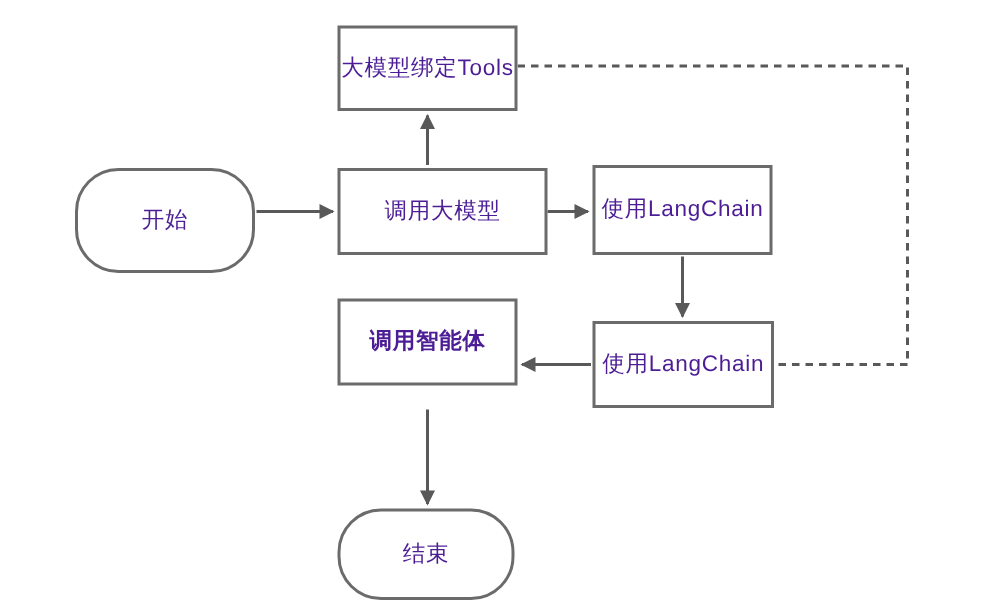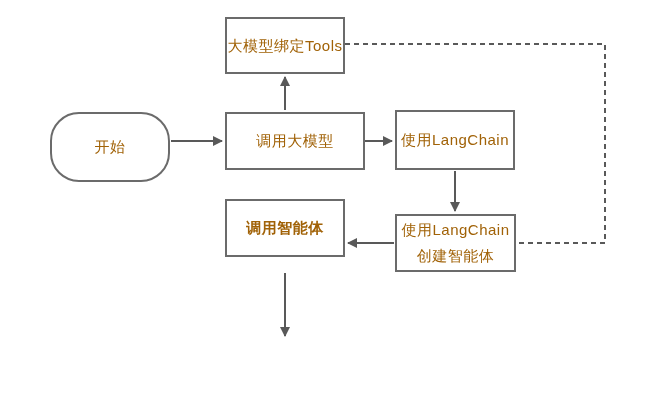--- a/index.html
+++ b/index.html
@@ -25,21 +25,21 @@
   .node {
     position: absolute;
     box-sizing: border-box;
     background: #ffffff;
     border: 2px solid #6b6b6b;
     display: flex;
     flex-direction: column;
     align-items: center;
     justify-content: center;
     font-size: 15px;
-    color: #a16207;
+    color: #4c1d95;
     text-align: center;
     line-height: 26px;
     letter-spacing: 0.5px;
   }
   .stadium {
     border-radius: 29px;
   }
   .lbl {
     display: block;
     white-space: nowrap;
@@ -83,21 +83,23 @@
   <div class="node rect" style="left:225px; top:112px; width:140px; height:58px;">
     <span class="lbl">调用大模型</span>
   </div>
 
   <div class="node rect" style="left:395px; top:110px; width:120px; height:60px;">
     <span class="lbl">使用LangChain</span>
   </div>
 
   <div class="node rect" style="left:395px; top:214px; width:121px; height:58px;">
     <span class="lbl">使用LangChain</span>
-    <span class="lbl">创建智能体</span>
   </div>
 
   <div class="node rect" style="left:225px; top:199px; width:120px; height:58px;font-weight:bold;">
     <span class="lbl">调用智能体</span>
   </div>
 
+  <div class="node stadium" style="left:225px; top:339px; width:118px; height:61px;">
+    <span class="lbl">结束</span>
+  </div>
 
 </div>
 
 </body></html>

